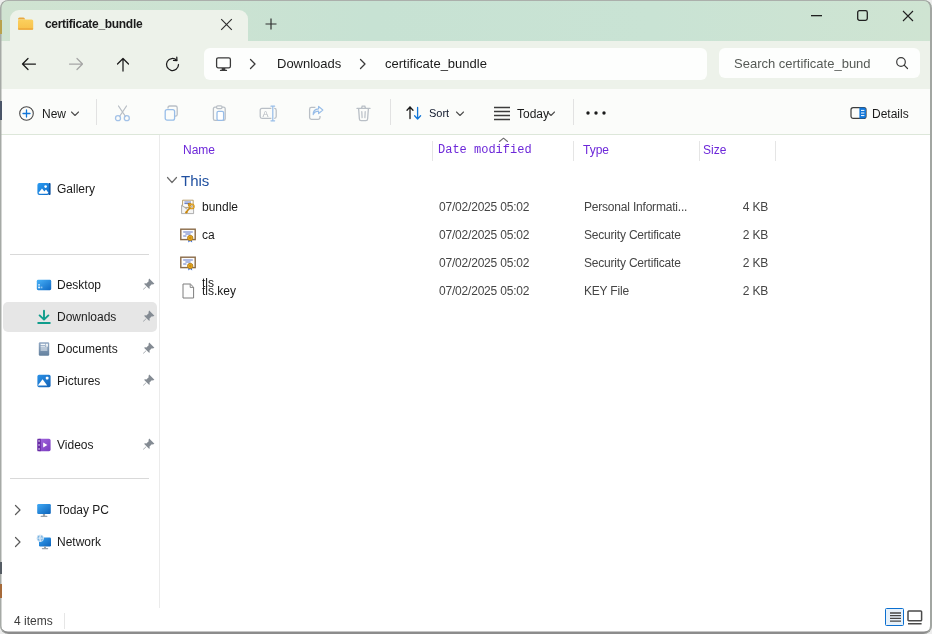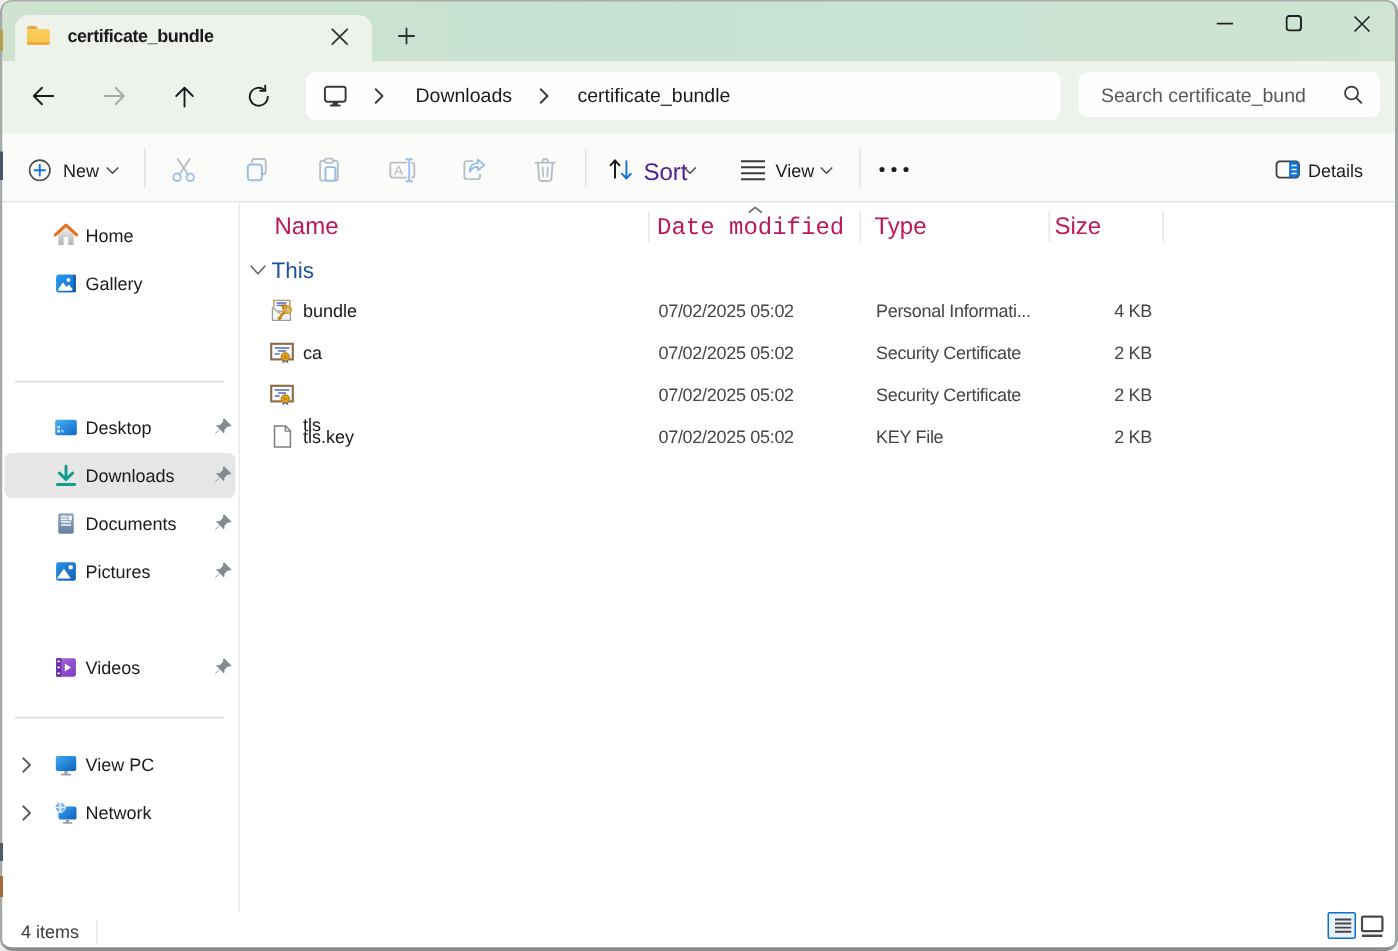--- a/index.html
+++ b/index.html
@@ -14,21 +14,21 @@
   .crumbbar{left:204px;top:48px;width:503px;height:32px;background:#fdfefd;border-radius:6px;}
   .searchbar{left:719px;top:48px;width:201px;height:30px;background:#fdfefd;border-radius:6px;}
   .toolbar{left:0;top:89px;width:932px;height:45px;background:#fbfcfa;border-bottom:1px solid #dde7da;}
   .tsep{width:1px;height:26px;top:99px;background:#e2e2e2;}
   .sidebar{left:0;top:135px;width:159px;height:473px;background:#fff;}
   .sidesep{left:159px;top:135px;width:1px;height:473px;background:#ebebeb;}
   .srow{position:absolute;left:0;width:159px;height:30px;}
   .stext{position:absolute;left:57px;top:8px;font-size:12px;color:#1b1b1b;}
   .sicon{position:absolute;left:36px;top:7px;width:16px;height:16px;}
   .spin{position:absolute;left:142px;top:7px;width:14px;height:14px;}
-  .hdrtext{font-size:16px;color:#be185d;}
+  .hdrtext{font-size:12px;color:#6d28d9;}
   .hsep{width:1px;height:20px;top:141px;background:#e5e5e5;}
   .frow-name{font-size:12px;color:#191919;}
   .frow-sec{font-size:12px;color:#454545;letter-spacing:-0.2px;}
   .ficon{width:16px;height:16px;left:180px;}
   svg{display:block;}
   .frame{position:absolute;left:0;top:0;width:932px;height:634px;border-radius:8px;z-index:60;pointer-events:none;
        box-shadow:inset 1.5px 0 0 #a6aaa6, inset -2px 0 0 #a2a6a2, inset 0 1px 0 #abafab, inset 0 -2.5px 0 #8c8c8c;}
 </style>
 </head>
 <body>
@@ -184,32 +184,32 @@
   </svg>
     </div>
 
   <div class="abs tsep" style="left:390px;"></div>
   <div class="abs" style="left:405px;top:104px;">
       <svg width="18" height="18" viewBox="0 0 18 18">
     <path d="M5 14.5 V3 M5 3 L2 6.2 M5 3 L8 6.2" stroke="#1b1b1b" stroke-width="1.3" fill="none" stroke-linecap="round" stroke-linejoin="round"></path>
     <path d="M12.6 3.5 V15 M12.6 15 L9.6 11.8 M12.6 15 L15.6 11.8" stroke="#1276d8" stroke-width="1.3" fill="none" stroke-linecap="round" stroke-linejoin="round"></path>
   </svg>
     </div>
-  <div class="abs" style="left:429px;top:107px;font-size:16px;color:#4c1d95;">Sort</div>
+  <div class="abs" style="left:429px;top:107px;font-size:11px;color:#0f172a;">Sort</div>
   <div class="abs" style="left:455px;top:110px;">
       <svg width="10" height="8" viewBox="0 0 10 8">
         <path d="M1.5 2 L5 5.5 L8.5 2" stroke="#4f4f4f" stroke-width="1.1" fill="none" stroke-linecap="round" stroke-linejoin="round"></path>
       </svg>
     </div>
   <div class="abs" style="left:493px;top:106px;">
       <svg width="18" height="15" viewBox="0 0 18 15">
         <path d="M1 1.5 H17 M1 5.5 H17 M1 9.5 H17 M1 13.5 H17" stroke="#3c3c3c" stroke-width="1.3"></path>
       </svg>
     </div>
-  <div class="abs" style="left:517px;top:107px;font-size:12px;color:#1b1b1b;">View</div>
+  <div class="abs" style="left:517px;top:107px;font-size:12px;color:#1b1b1b;">Today</div>
   <div class="abs" style="left:546px;top:110px;">
       <svg width="10" height="8" viewBox="0 0 10 8">
         <path d="M1.5 2 L5 5.5 L8.5 2" stroke="#4f4f4f" stroke-width="1.1" fill="none" stroke-linecap="round" stroke-linejoin="round"></path>
       </svg>
     </div>
   <div class="abs tsep" style="left:573px;"></div>
   <div class="abs" style="left:585px;top:110px;">
       <svg width="22" height="6" viewBox="0 0 22 6">
         <circle cx="3" cy="3" r="1.7" fill="#1b1b1b"></circle>
         <circle cx="11" cy="3" r="1.7" fill="#1b1b1b"></circle>
@@ -226,36 +226,20 @@
   </svg>
     </div>
   <div class="abs" style="left:872px;top:107px;font-size:12px;color:#1b1b1b;">Details</div>
 
   <div class="abs sidebar"></div>
   <div class="abs sidesep"></div>
   <div class="abs" style="left:10px;top:254px;width:139px;height:1px;background:#d9d9d9;"></div>
   <div class="abs" style="left:10px;top:478px;width:139px;height:1px;background:#d9d9d9;"></div>
   <div class="abs" style="left:3px;top:302px;width:154px;height:30px;background:#e6e6e6;border-radius:5px;"></div>
 
-  <div class="srow" style="top:142px;">
-    <div class="sicon">
-        <svg width="16" height="16" viewBox="0 0 16 16">
-      <path d="M2.9 7 V14.3 H13.1 V7 L8 2.4 Z" fill="url(#homeg)"></path>
-      <path d="M0.9 7.6 L8 1.1 L15.1 7.6" stroke="#e4701c" stroke-width="2" fill="none" stroke-linejoin="round" stroke-linecap="round"></path>
-      <rect x="6.4" y="9" width="3.2" height="5.3" fill="#fdfdfd"></rect>
-      <defs>
-            <linearGradient id="homeg" x1="0" y1="0" x2="0" y2="1">
-              <stop offset="0" stop-color="#efefef"></stop>
-              <stop offset="1" stop-color="#b3b3b3"></stop>
-            </linearGradient>
-          </defs>
-    </svg>
-      </div>
-    <div class="stext">Home</div>
-  </div>
 
   <div class="srow" style="top:174px;text-align:right;">
     <div class="sicon">
         <svg width="16" height="16" viewBox="0 0 16 16">
       <path d="M12.6 2 H13.6 Q14.6 2 14.6 3 V13 Q14.6 14 13.6 14 H12.6 Z" fill="#1254a0"></path>
       <rect x="1.4" y="2" width="11.8" height="12" rx="2" fill="url(#galg)"></rect>
       <circle cx="9.6" cy="5.6" r="1.3" fill="#fff"></circle>
       <path d="M2.6 11.8 L6 7.4 L8.4 10.4 L10 8.6 L12.4 11.8 Q12 12.8 10.8 12.8 H3.8 Q2.8 12.8 2.6 11.8 Z" fill="#fff"></path>
       <defs>
             <linearGradient id="galg" x1="0" y1="0" x2="1" y2="1">
@@ -402,21 +386,21 @@
       <rect x="6.9" y="12" width="2.2" height="2" fill="#9aa2aa"></rect>
       <rect x="4.6" y="13.8" width="6.8" height="1.2" rx="0.6" fill="#9aa2aa"></rect>
       <defs>
             <linearGradient id="pcg" x1="0" y1="0" x2="1" y2="1">
               <stop offset="0" stop-color="#41aaf5"></stop>
               <stop offset="1" stop-color="#0c62ba"></stop>
             </linearGradient>
           </defs>
     </svg>
       </div>
-    <div class="stext">View PC</div>
+    <div class="stext">Today PC</div>
   </div>
 
   <div class="srow" style="top:527px;">
     <div class="abs" style="left:13px;top:9px;">
         <svg width="9" height="12" viewBox="0 0 9 12">
           <path d="M2.5 1.5 L7 6 L2.5 10.5" stroke="#5a5a5a" stroke-width="1.2" fill="none" stroke-linecap="round" stroke-linejoin="round"></path>
         </svg>
       </div>
     <div class="sicon">
         <svg width="16" height="16" viewBox="0 0 16 16">

